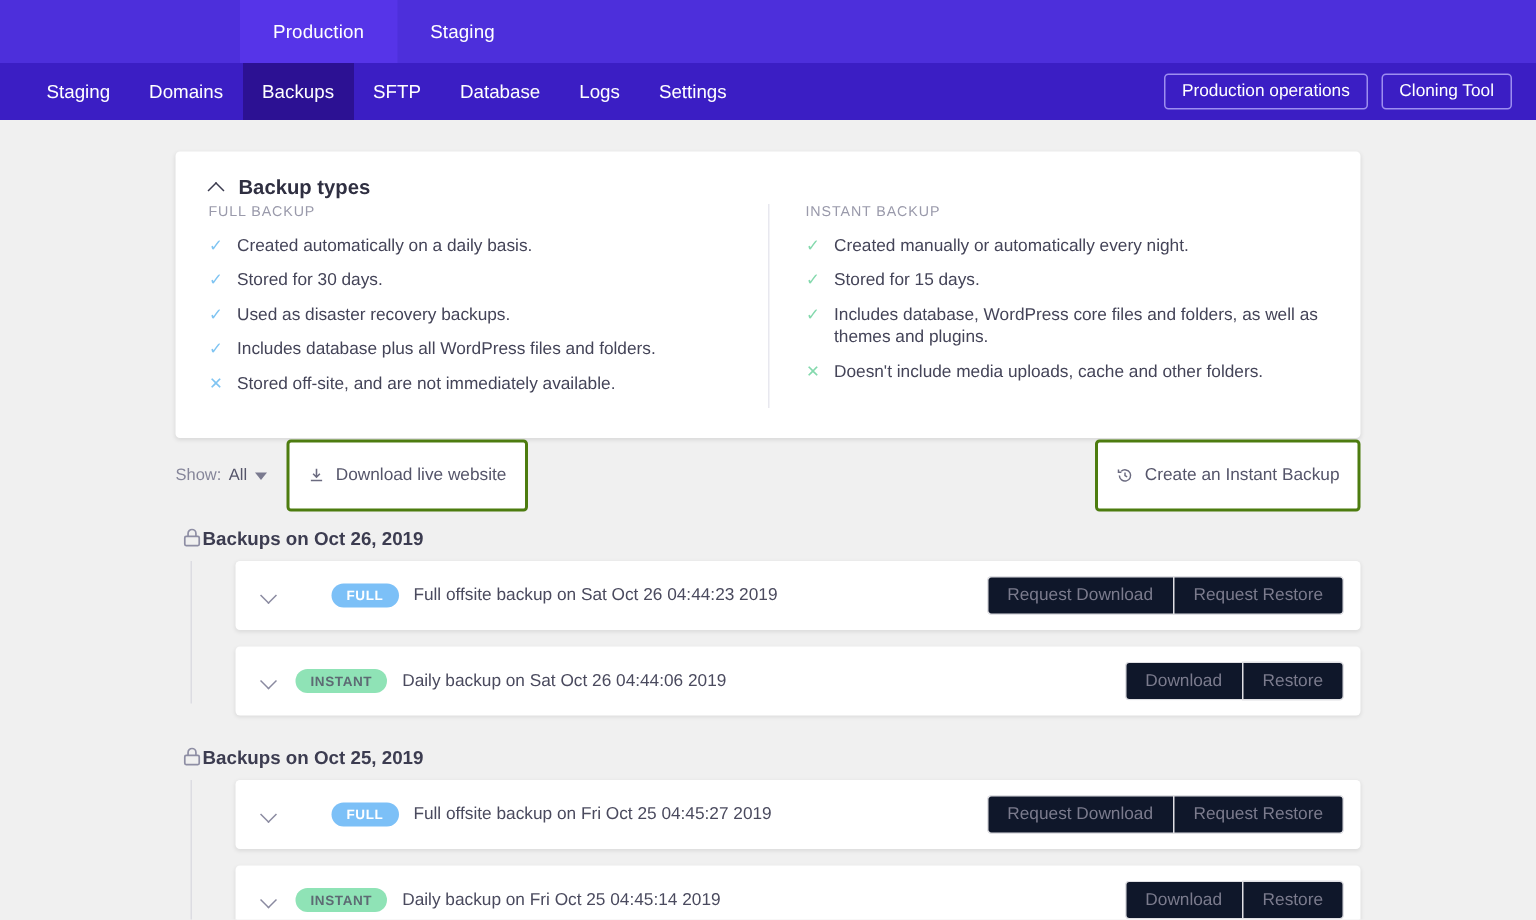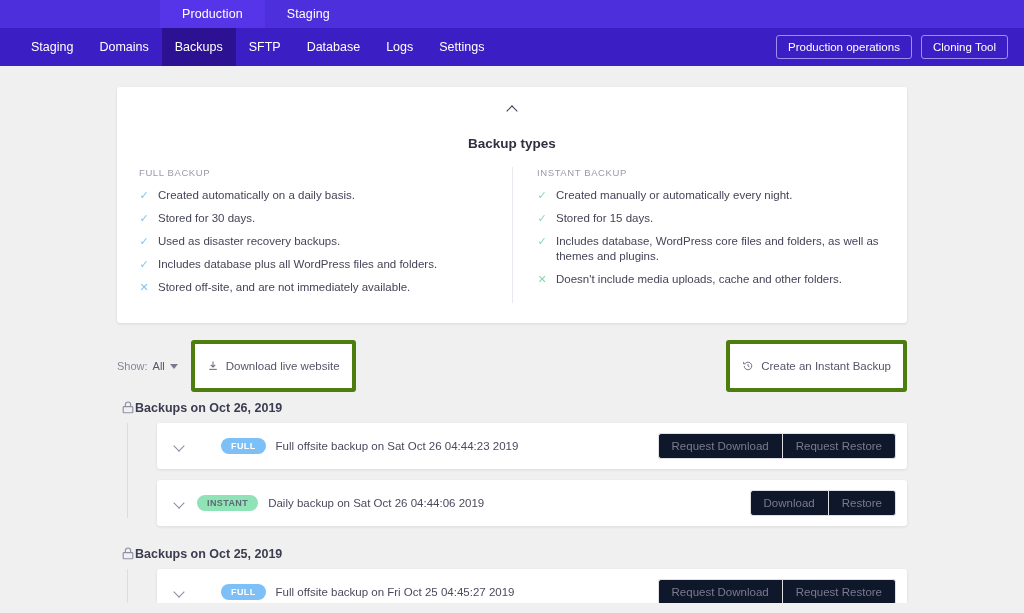--- a/index.html
+++ b/index.html
@@ -6,21 +6,21 @@
   html, body {
     margin: 0; padding: 0;
     width: 1024px; height: 613px;
     background: #f0f0f0;
     font-family: "Liberation Sans", sans-serif;
     overflow: hidden;
   }
 
   
   .env-bar {
-    height: 28px;
+    height: 42px;
     background: #4d2fdb;
     display: flex;
     align-items: stretch;
     padding-left: 160px;
   }
   .env-tab {
     display: flex; align-items: center; justify-content: center;
     padding: 0 22px;
     color: #ffffff;
     font-size: 12.5px;
@@ -88,23 +88,22 @@
   
   .card {
     background: #ffffff;
     border-radius: 3px;
     box-shadow: 0 1px 3px rgba(0,0,0,0.10);
     padding: 16px 22px 20px 22px;
   }
   .card-head {
     display: flex;
     align-items: center;
-    gap: 22px;
-    margin-bottom: 16px;
-    flex-direction: column;
+    gap: 9px;
+    margin-bottom: 4px;
   }
   .chev-up {
     width: 11px; height: 11px;
     position: relative;
     flex: none;
   }
   .chev-up::before {
     content: "";
     position: absolute;
     left: 1px; top: 4px;
@@ -156,21 +155,21 @@
   }
   .mark.ok-blue { color: #7fc4f2; }
   .mark.no-blue { color: #7fc4f2; }
   .mark.ok-green { color: #84d9ad; }
   .mark.no-green { color: #84d9ad; }
 
   
   .toolbar {
     display: flex;
     align-items: center;
-    margin-top: 29px;
+    margin-top: 11px;
     height: 28px;
   }
   .show-label {
     font-size: 11px;
     color: #86869a;
     margin-right: 5px;
   }
   .show-select {
     display: flex; align-items: center; gap: 5px;
     font-size: 11px;
@@ -179,21 +178,21 @@
     margin-right: 13px;
   }
   .caret-down {
     width: 0; height: 0;
     border-left: 4px solid transparent;
     border-right: 4px solid transparent;
     border-top: 5px solid #7a7a8f;
   }
   .btn-light {
     background: #ffffff;
-    border: 4px solid #4d7c0f;
+    border: 2px solid #4d7c0f;
     border-radius: 3px;
     font-size: 11.5px;
     color: #55556a;
     padding: 16px 12px;
     display: inline-flex;
     align-items: center;
     gap: 7px;
     cursor: pointer;
     font-family: "Liberation Sans", sans-serif;
     white-space: nowrap;

